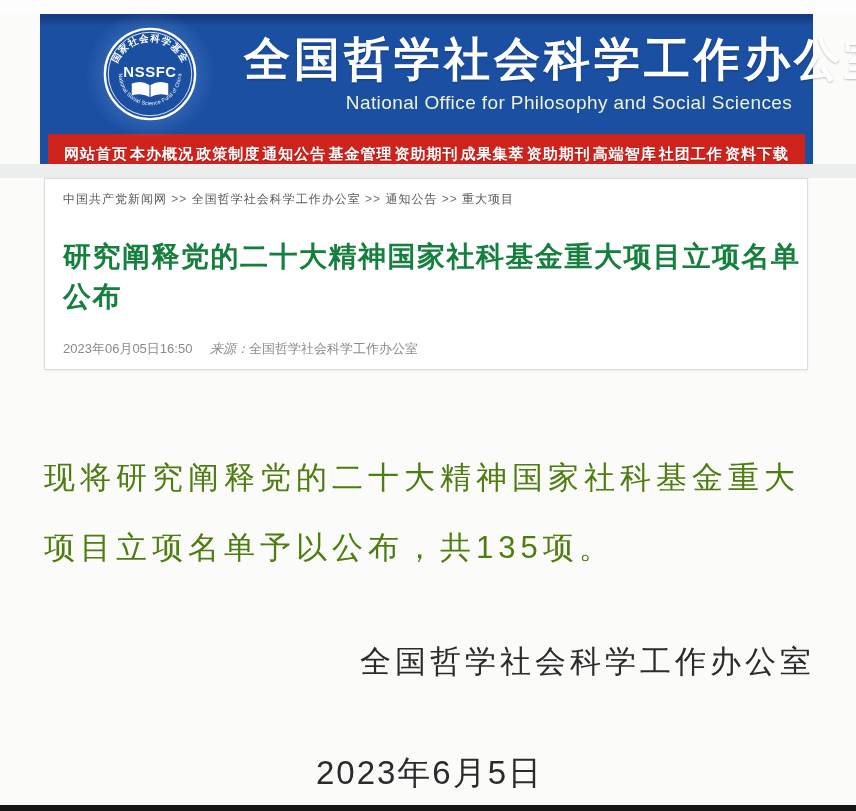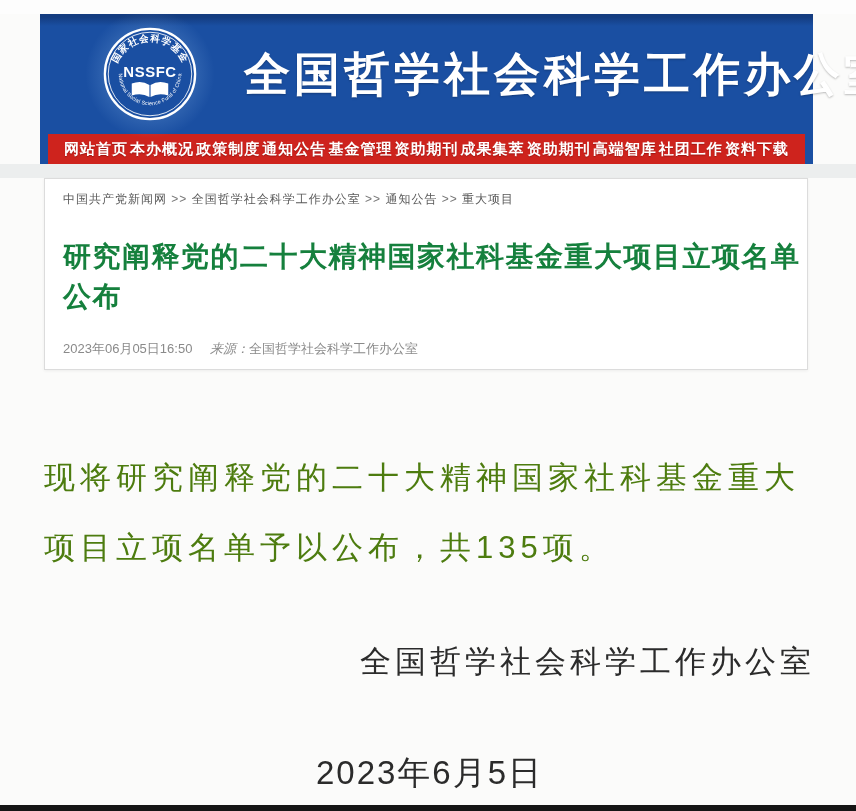--- a/index.html
+++ b/index.html
@@ -31,21 +31,21 @@
     white-space:nowrap; text-shadow:0 1px 2px rgba(0,0,0,.25); line-height:1.1;
   }
   .org-en {
     margin-top:7px; color:#eff3cf; font-size:19px; letter-spacing:.4px; white-space:nowrap;
   }
 
   
   .nav-wrap { margin-left:40px; width:773px; height:30px; background:#1a4fa2; }
   .nav-bar {
     margin:0 8px; height:30px; background:#ce231d;
-    display:flex; align-items:center; justify-content:space-between; padding:8px 16px;
+    display:flex; align-items:flex-end; justify-content:space-between; padding:0 16px;
   }
   .nav-item {
     color:#ffffff; font-size:15px; font-weight:bold; letter-spacing:1px;
     white-space:nowrap; cursor:pointer; text-shadow:0 1px 1px rgba(90,0,0,.4);
   }
 
   .gap-strip { height:14px; background:#eceeee; }
 
   
   .card {
@@ -102,20 +102,21 @@
         </text>
         <text x="50" y="53" text-anchor="middle" font-size="15.5" font-weight="bold" fill="#ffffff" letter-spacing="0.6">NSSFC</text>
         <path d="M 31,60 Q 41,56 49.4,61.5 L 49.4,74 Q 41,69 31,72.5 Z M 69,60 Q 59,56 50.6,61.5 L 50.6,74 Q 59,69 69,72.5 Z" fill="#ffffff"></path>
         <text font-size="5.6" fill="#ffffff" letter-spacing="0.2">
           <textPath href="#arcBottom" startOffset="50%" text-anchor="middle">National Social Science Fund of China</textPath>
         </text>
       </svg>
     </div>
     <div class="titles">
       <div class="org-cn">全国哲学社会科学工作办公室</div>
+      <div class="org-en">National Office for Philosophy and Social Sciences</div>
     </div>
   </div>
 
   <div class="nav-wrap">
     <div class="nav-bar">
         <div class="nav-item">网站首页</div>
         <div class="nav-item">本办概况</div>
         <div class="nav-item">政策制度</div>
         <div class="nav-item">通知公告</div>
         <div class="nav-item">基金管理</div>

